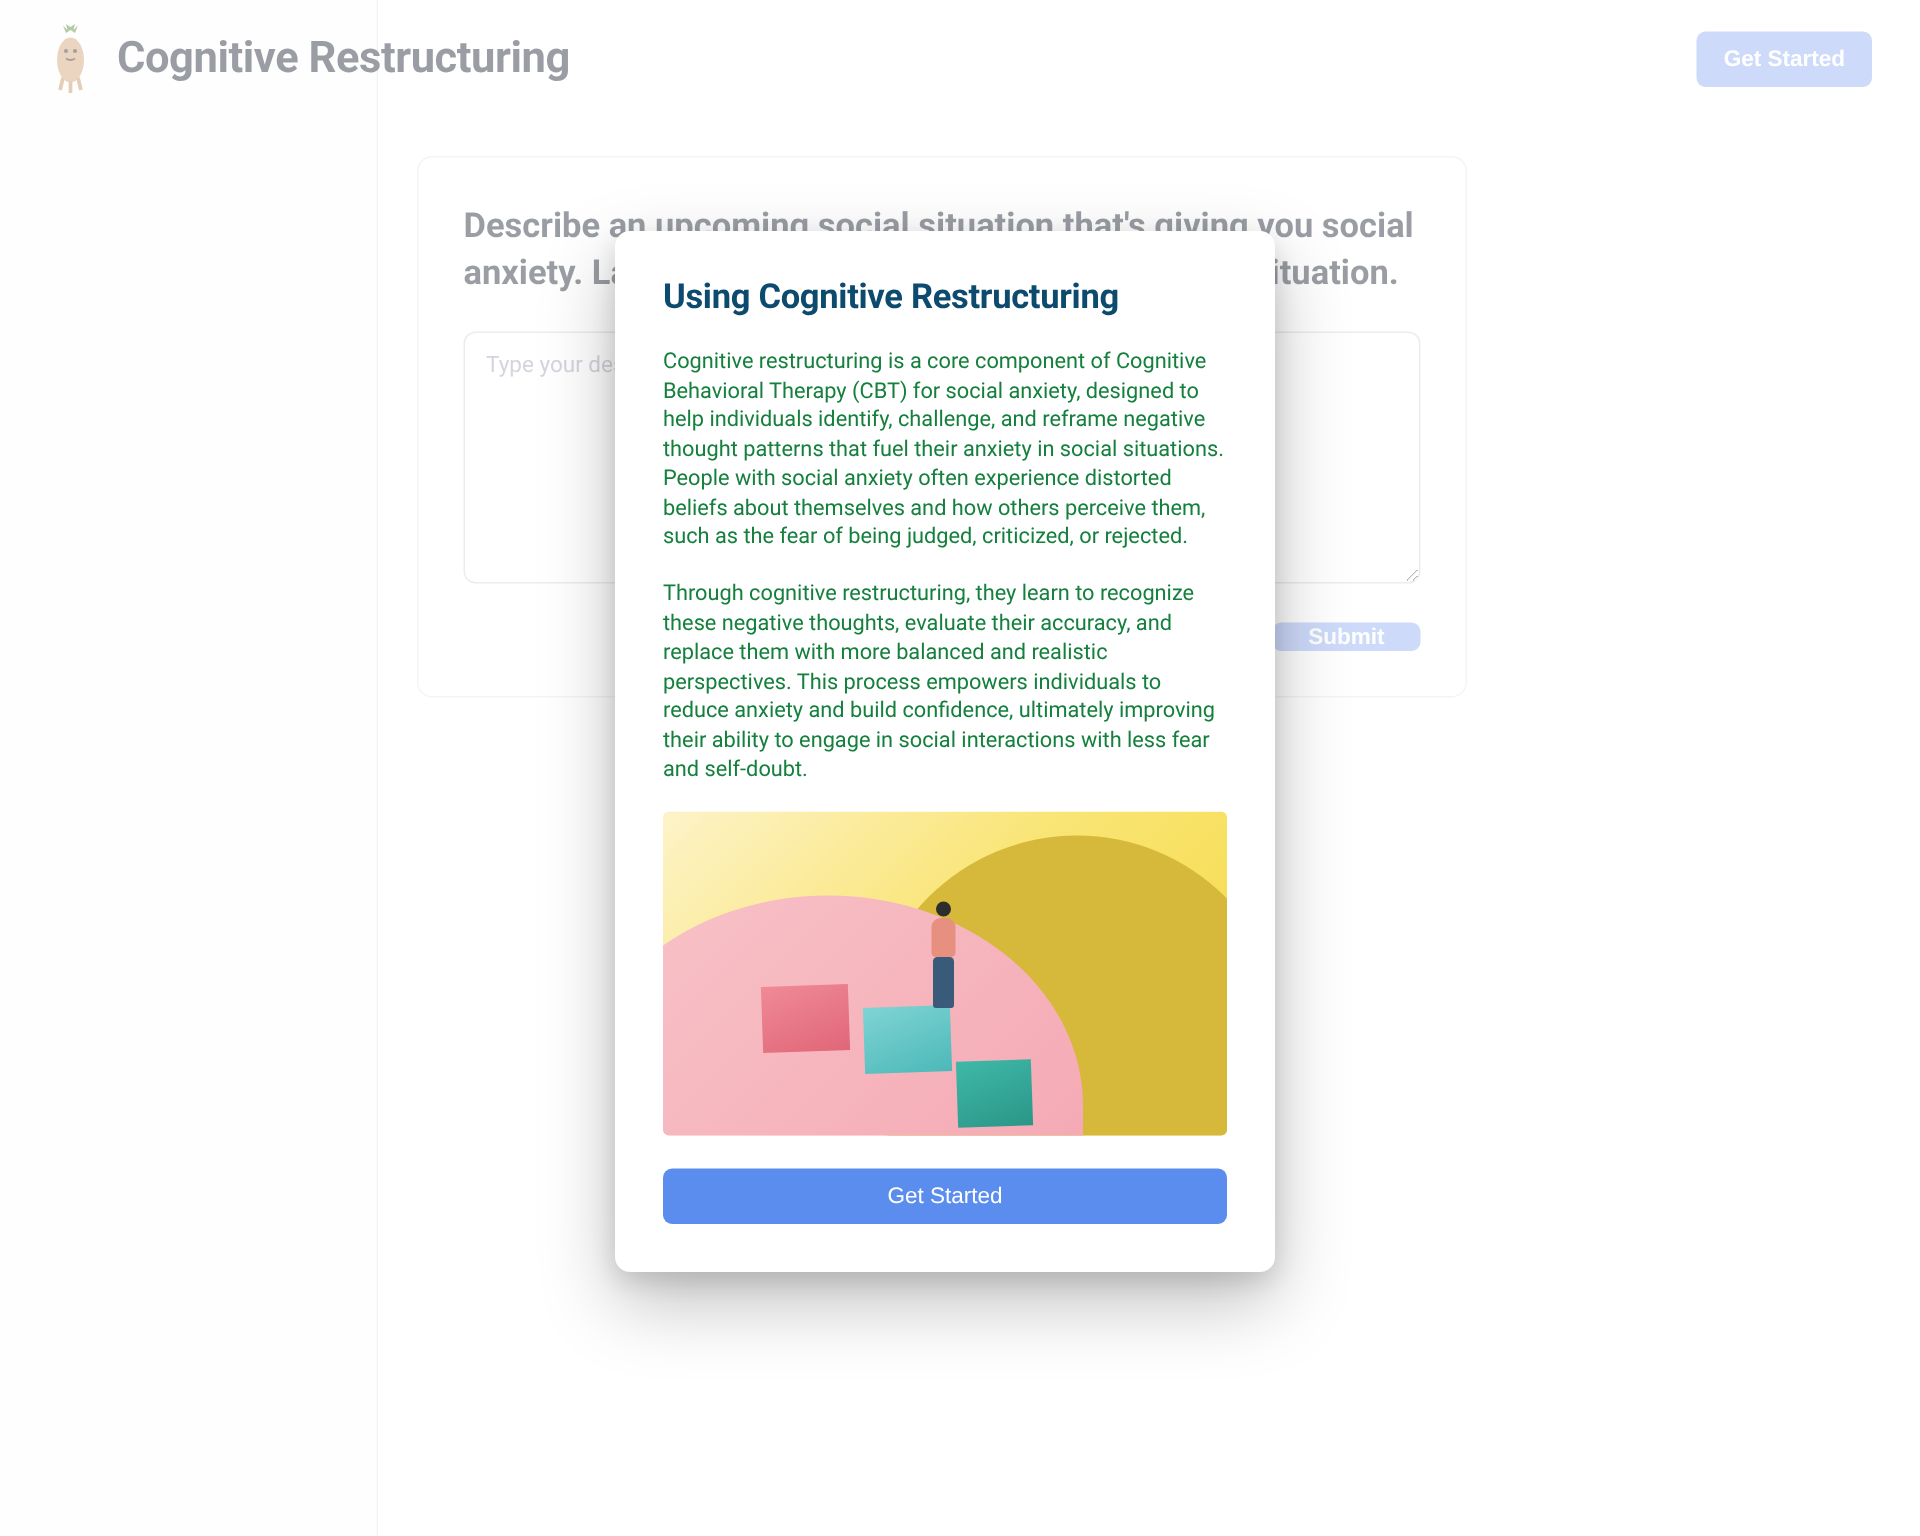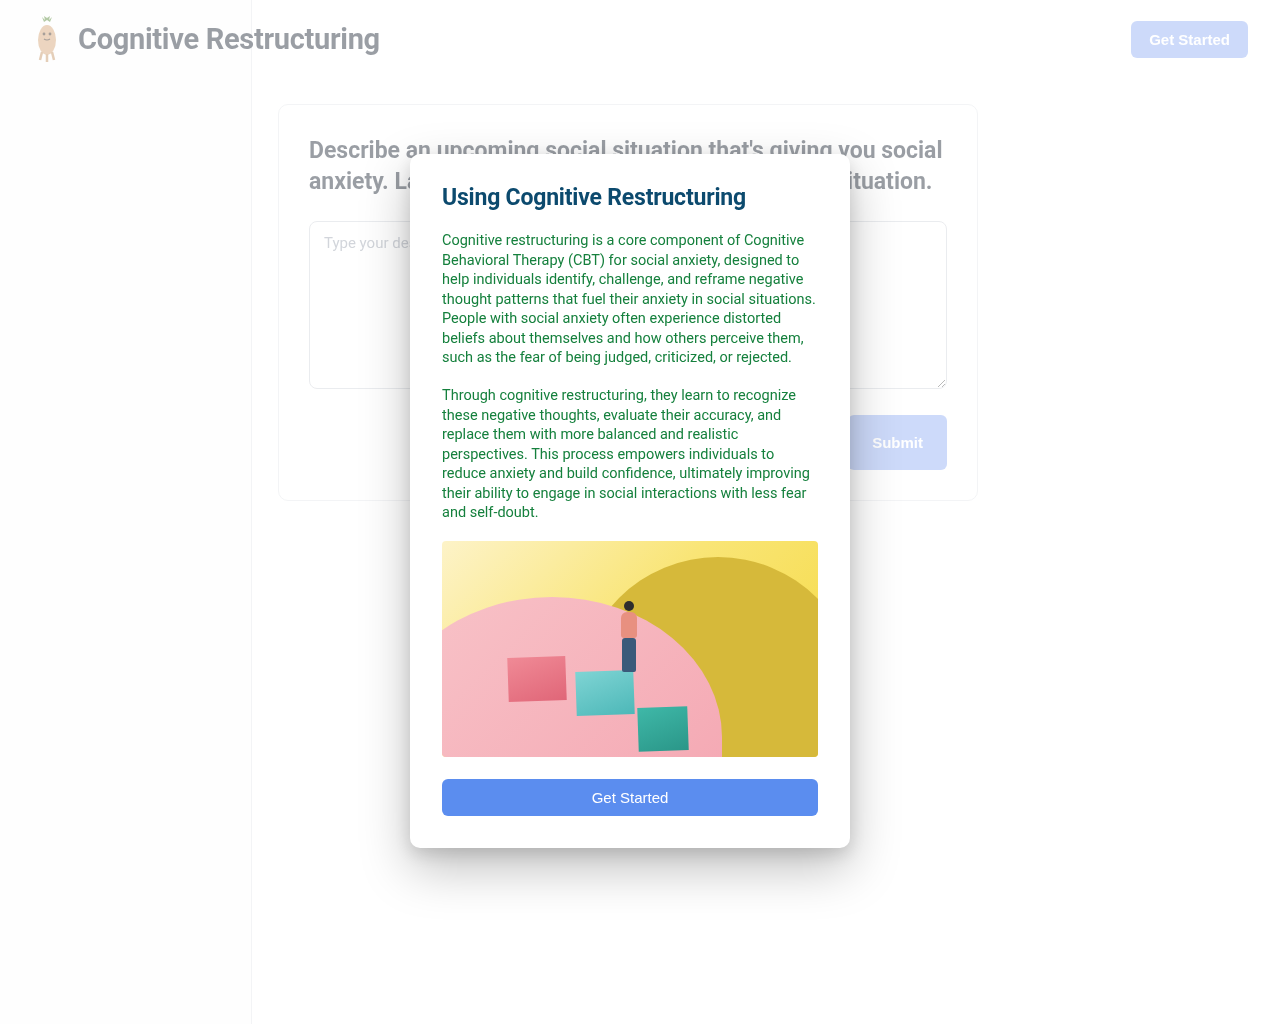--- a/index.html
+++ b/index.html
@@ -113,21 +113,21 @@
   .button-row {
     display: flex;
     justify-content: flex-end;
     margin-top: 22px;
   }
   
   .submit-button {
     background: #91aef4;
     color: #ffffff;
     border: none;
-    padding: 19px 24px;
+    padding: 1px 24px;
     border-radius: 6px;
     font-size: 15px;
     font-weight: 600;
     cursor: pointer;
   }
   
   .overlay {
     position: absolute;
     inset: 0;
     background: rgba(255,255,255,0.55);

